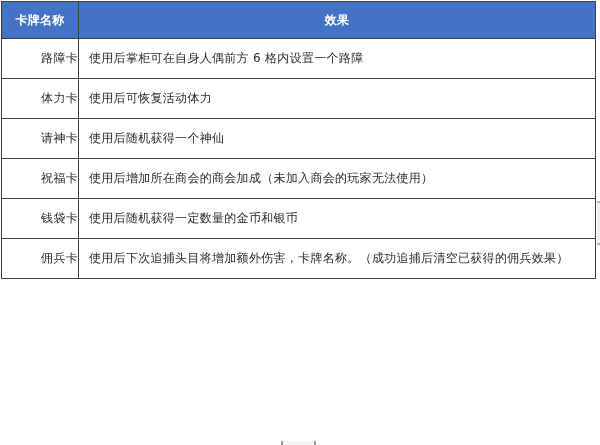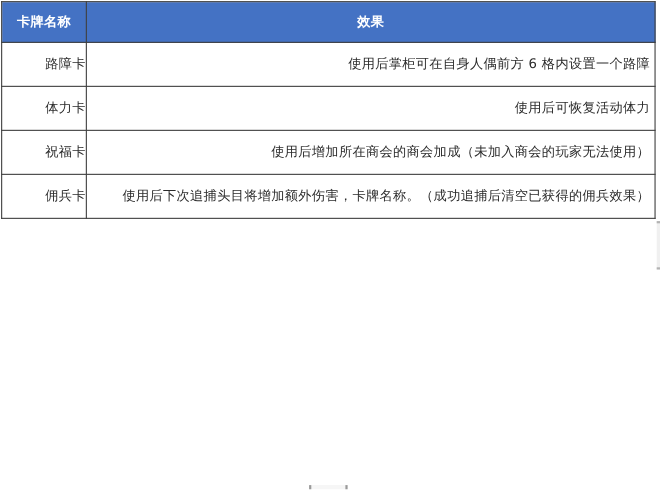--- a/index.html
+++ b/index.html
@@ -42,21 +42,21 @@
     text-align: center;
   }
 
   td.name-cell {
     color: #2b2b2b;
     text-align: right;
     background: #ffffff;
   }
   td.effect-cell {
     color: #2b2b2b;
-    text-align: right;
+    text-align: left;
     padding-left: 10px;
     padding-right: 4px;
     background: #ffffff;
     white-space: nowrap;
     overflow: hidden;
   }
 
   
   .next-table-fragment {
     position: absolute;
@@ -96,22 +96,30 @@
     <tbody>
       <tr class="data-row">
         <td class="name-cell">路障卡</td>
         <td class="effect-cell">使用后掌柜可在自身人偶前方 6 格内设置一个路障</td>
       </tr>
       <tr class="data-row">
         <td class="name-cell">体力卡</td>
         <td class="effect-cell">使用后可恢复活动体力</td>
       </tr>
       <tr class="data-row">
+        <td class="name-cell">请神卡</td>
+        <td class="effect-cell">使用后随机获得一个神仙</td>
+      </tr>
+      <tr class="data-row">
         <td class="name-cell">祝福卡</td>
         <td class="effect-cell">使用后增加所在商会的商会加成（未加入商会的玩家无法使用）</td>
+      </tr>
+      <tr class="data-row">
+        <td class="name-cell">钱袋卡</td>
+        <td class="effect-cell">使用后随机获得一定数量的金币和银币</td>
       </tr>
       <tr class="data-row">
         <td class="name-cell">佣兵卡</td>
         <td class="effect-cell">使用后下次追捕头目将增加额外伤害，卡牌名称。（成功追捕后清空已获得的佣兵效果）</td>
       </tr>
     </tbody>
   </table>
 
   <div class="next-table-fragment"></div>
   <div class="right-edge-artifact"></div>

